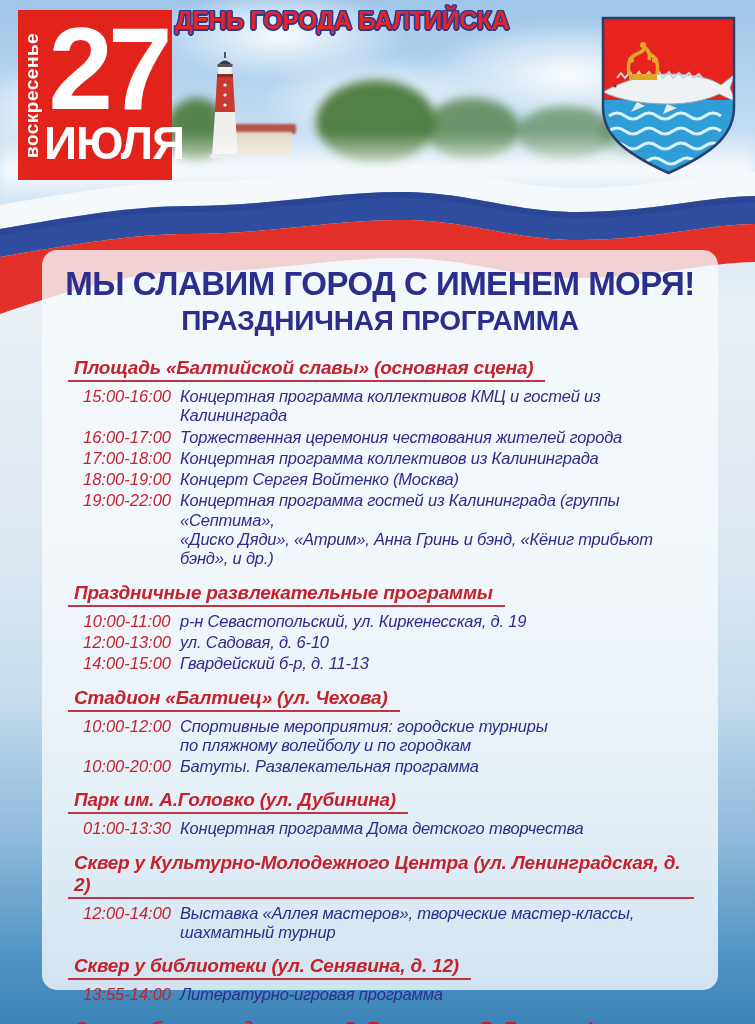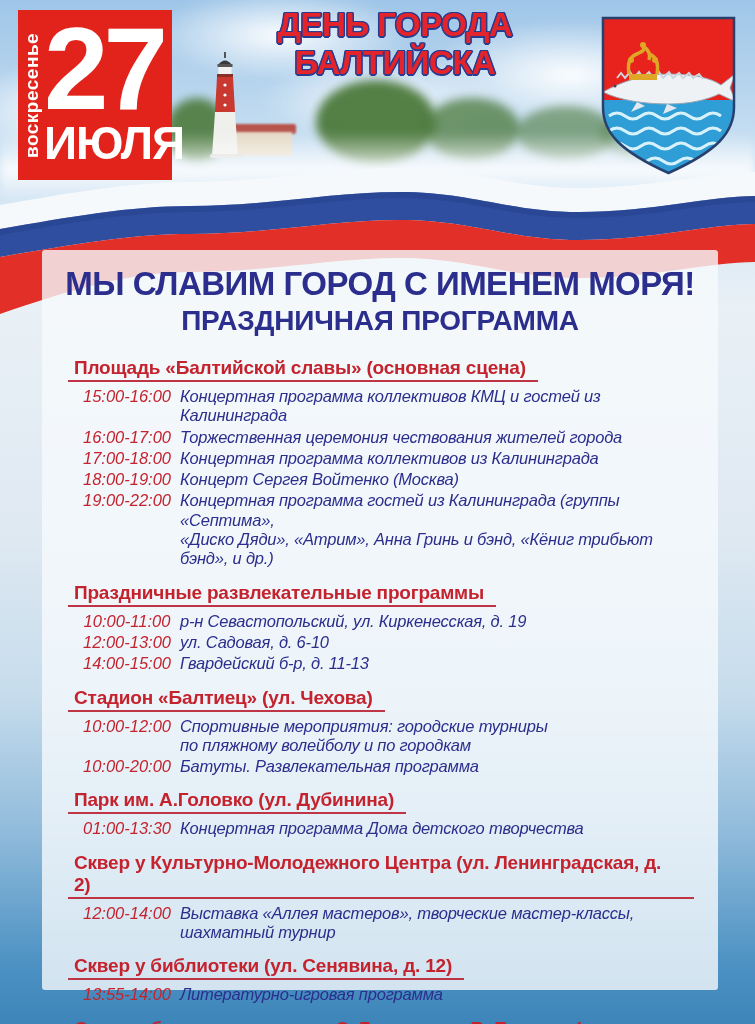--- a/index.html
+++ b/index.html
@@ -27,38 +27,38 @@
   .mist{position:absolute;left:0;top:132px;width:755px;height:70px;filter:blur(4px);
     background:linear-gradient(180deg,rgba(255,255,255,0),rgba(255,255,255,.85) 55%,rgba(255,255,255,0));}
   .lighthouse{position:absolute;left:205px;top:52px;}
   .ribbon{position:absolute;left:0;top:152px;}
   
   .datebox{position:absolute;left:18px;top:10px;width:154px;height:170px;background:#e2231c;color:#fff;}
   .weekday{position:absolute;left:1px;top:0;height:170px;width:26px;
     writing-mode:vertical-rl;transform:rotate(180deg);
     display:flex;align-items:center;justify-content:center;
     font-size:19px;font-weight:700;letter-spacing:.5px;}
-  .daynum{margin:8px 0 0 26px;font-size:116px;font-weight:800;line-height:.88;letter-spacing:-5px;}
+  .daynum{margin:8px 0 0 26px;text-align:center;font-size:116px;font-weight:800;line-height:.88;letter-spacing:-5px;}
   .monthname{margin:0 0 0 26px;text-align:center;font-size:46px;font-weight:800;line-height:1;letter-spacing:-1px;}
   
-  .cityday{position:absolute;left:175px;top:6px;width:440px;text-align:center;
-    font-size:33px;font-weight:800;letter-spacing:-.5px;color:#e3242b;
+  .cityday{position:absolute;left:175px;top:6px;width:440px;
+    font-size:25px;font-weight:800;letter-spacing:-.5px;color:#e3242b;
     text-shadow:1.5px 0 #2a3b8f,-1.5px 0 #2a3b8f,0 1.5px #2a3b8f,0 -1.5px #2a3b8f,
                 1px 1px #2a3b8f,-1px -1px #2a3b8f,1px -1px #2a3b8f,-1px 1px #2a3b8f;}
   .arms{position:absolute;left:597px;top:12px;}
   
   .panel{position:absolute;left:42px;top:250px;width:676px;height:740px;
-    background:rgba(246,250,253,.8);border-radius:3px;}
+    background:rgba(246,250,253,.8);border-radius:15px;}
   .slogan{margin:15px 8px 2px;text-align:center;font-size:33px;font-weight:800;
     color:#2b2e8c;letter-spacing:-.5px;}
   .subtitle{margin:2px 8px 20px;text-align:center;font-size:28px;font-weight:800;
     color:#2b2e8c;letter-spacing:-.2px;}
   .program{padding:0 24px 0 32px;}
   .section{margin-bottom:13px;}
-  .venue{display:inline-block;font-size:19px;font-weight:700;color:#c4232e;
+  .venue{display:inline-block;font-style:italic;font-size:19px;font-weight:700;color:#c4232e;
     border-bottom:2px solid #c03545;padding:0 12px 1px 6px;margin:0 0 5px -6px;letter-spacing:-.2px;}
   .event{display:flex;font-style:italic;line-height:1.17;margin-bottom:2px;}
   .time{flex:0 0 106px;color:#c4232e;font-weight:400;font-size:16.5px;text-align:center;}
   .desc{flex:1;color:#2b2e8c;font-weight:500;font-size:16.5px;white-space:pre-line;letter-spacing:-.2px;}
 </style>
 </head>
 <body>
 
 <div class="poster">
 

